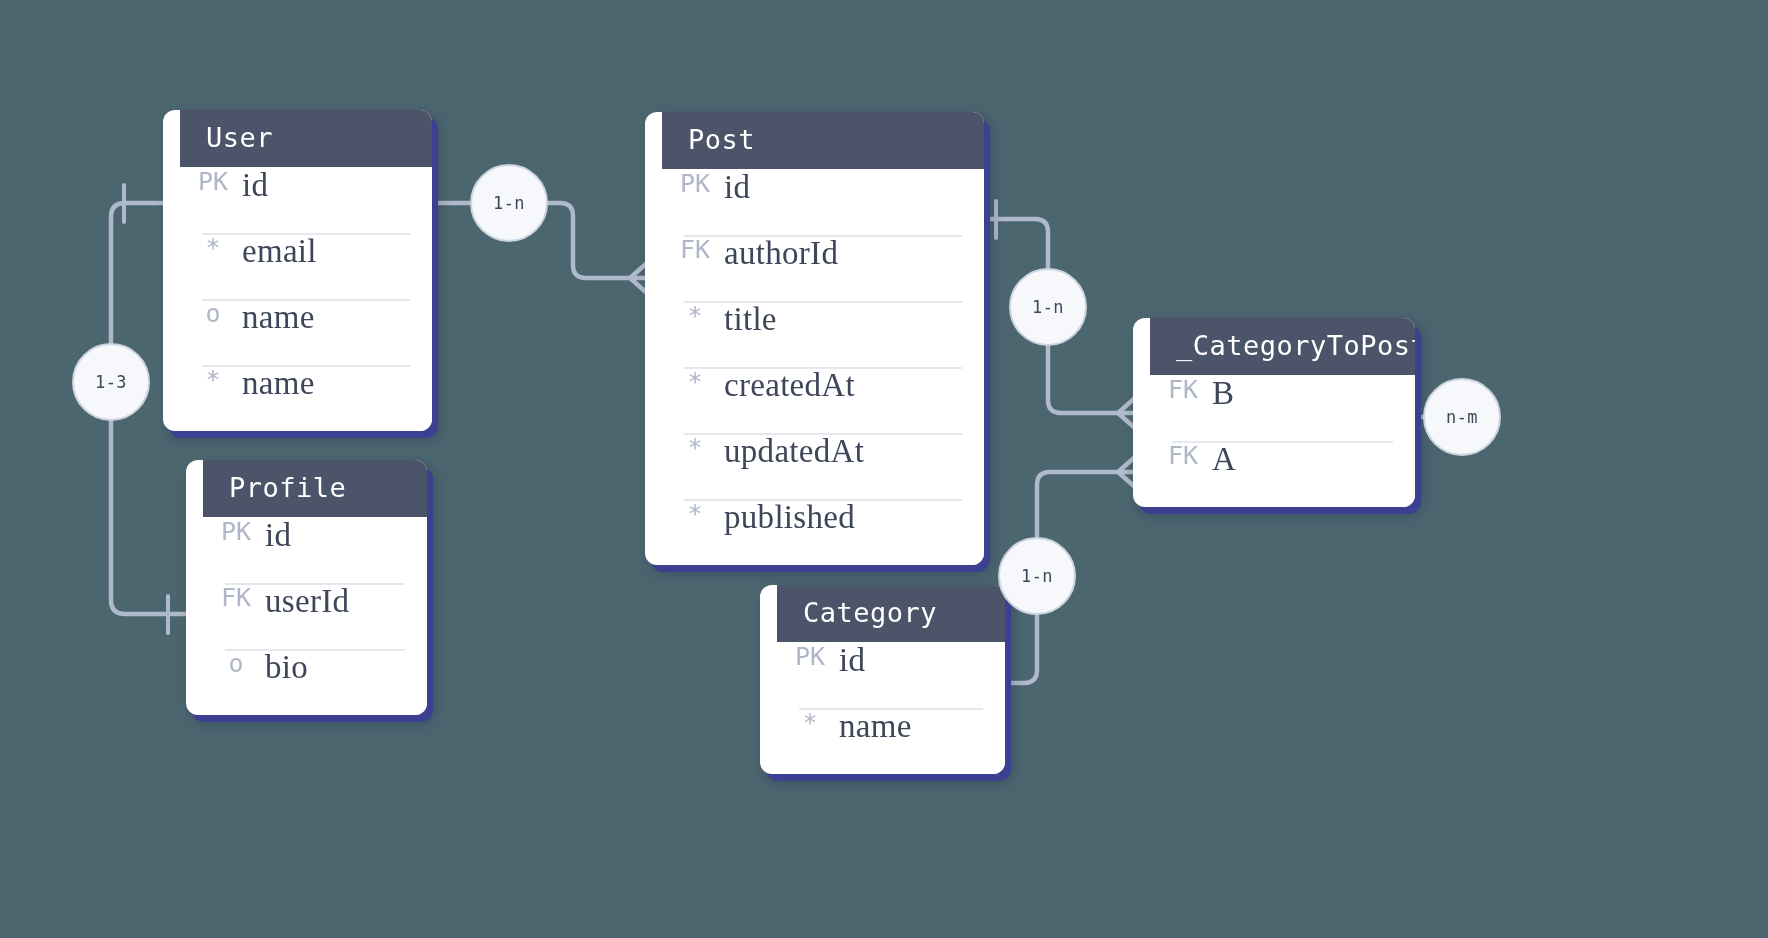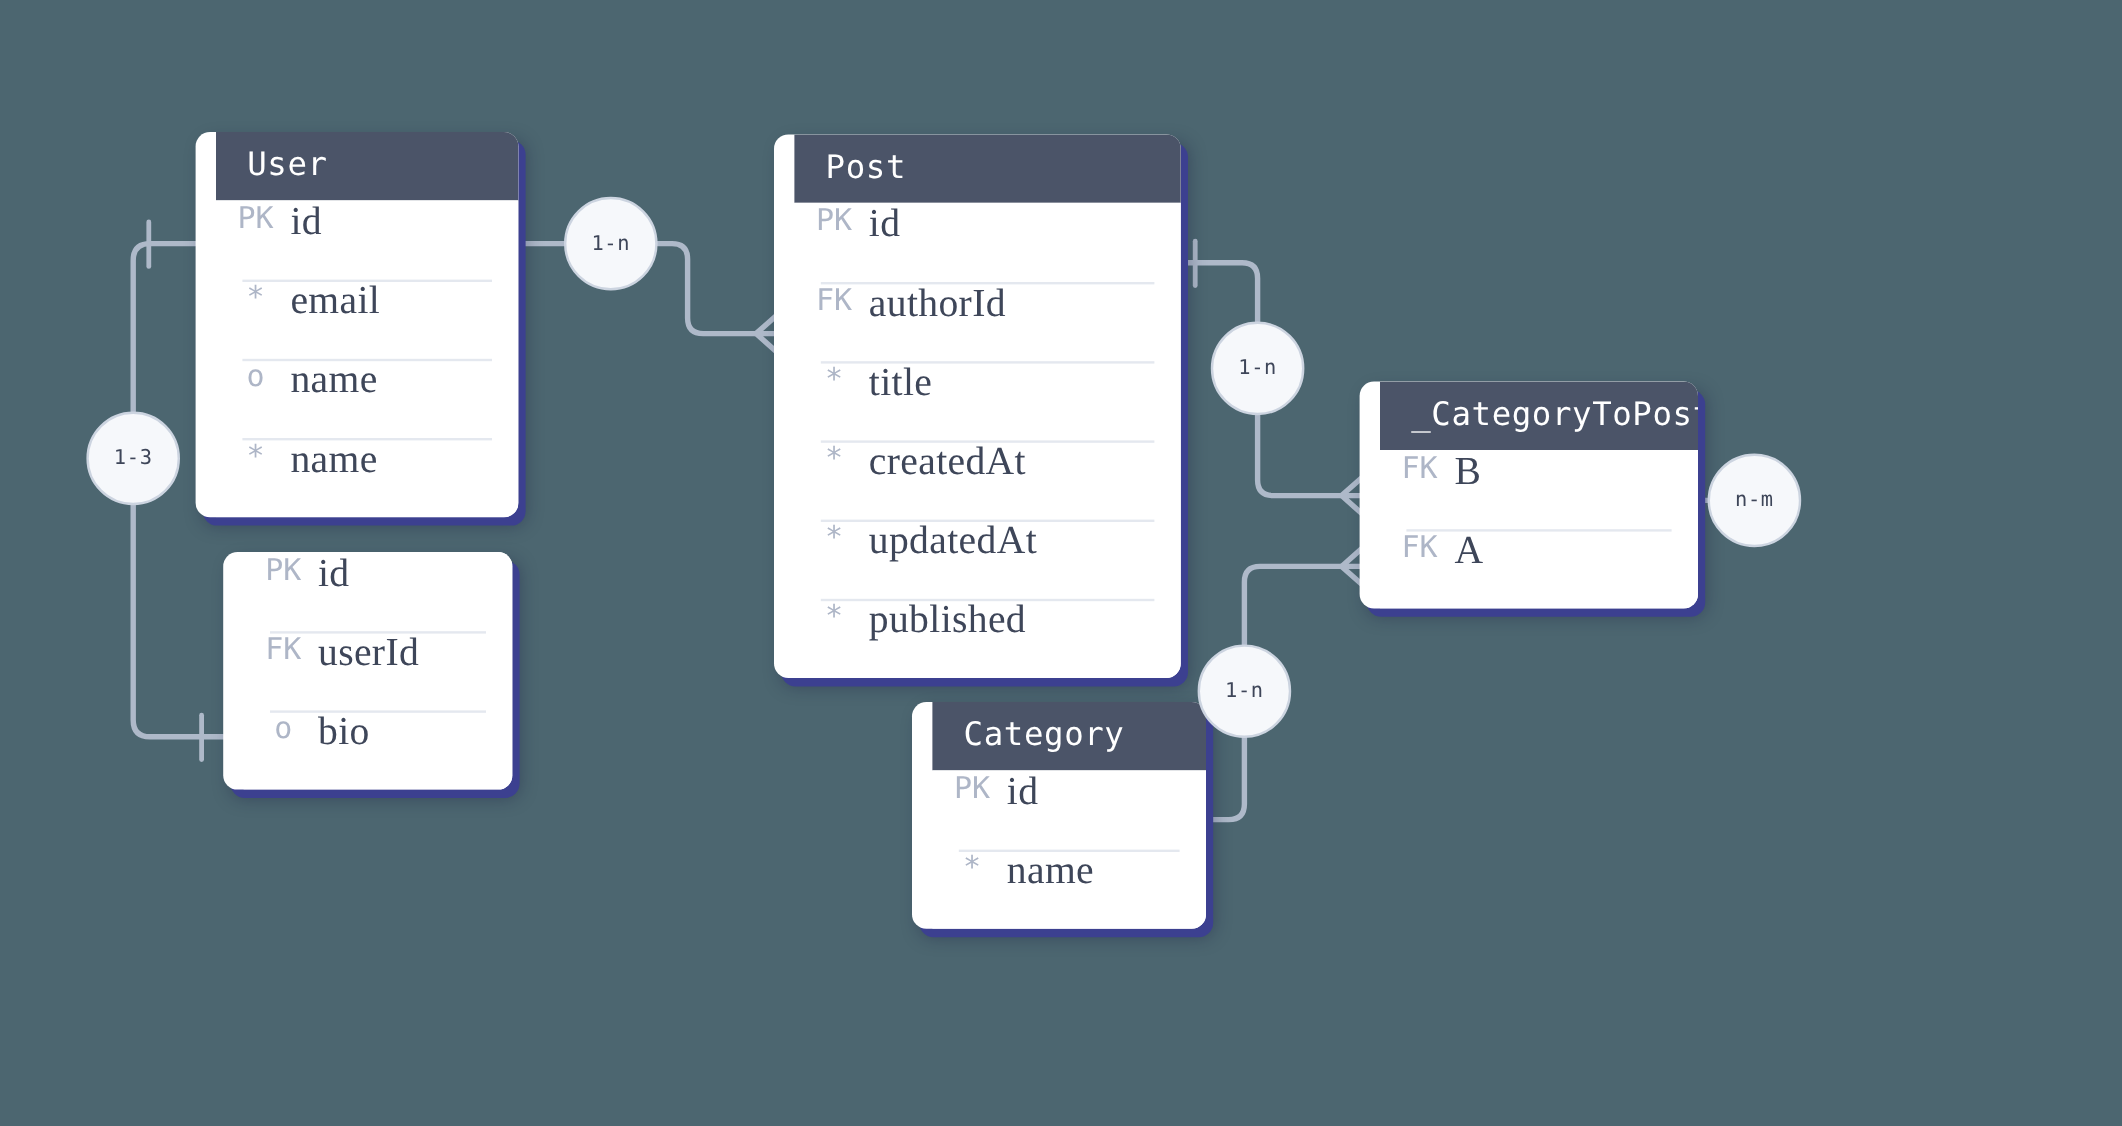--- a/index.html
+++ b/index.html
@@ -148,20 +148,21 @@
             <span class="mark">*</span>
             <span class="fname">updatedAt</span>
           </div>
           <div class="row sep">
             <span class="mark">*</span>
             <span class="fname">published</span>
           </div>
         </div>
       </div>
       <div class="entity" style="left: 186px; top: 460px; width: 224px;">
+        <div class="hdr">Profile</div>
         <div class="rows">
           <div class="row">
             <span class="mark">PK</span>
             <span class="fname">id</span>
           </div>
           <div class="row sep">
             <span class="mark">FK</span>
             <span class="fname">userId</span>
           </div>
           <div class="row sep">

